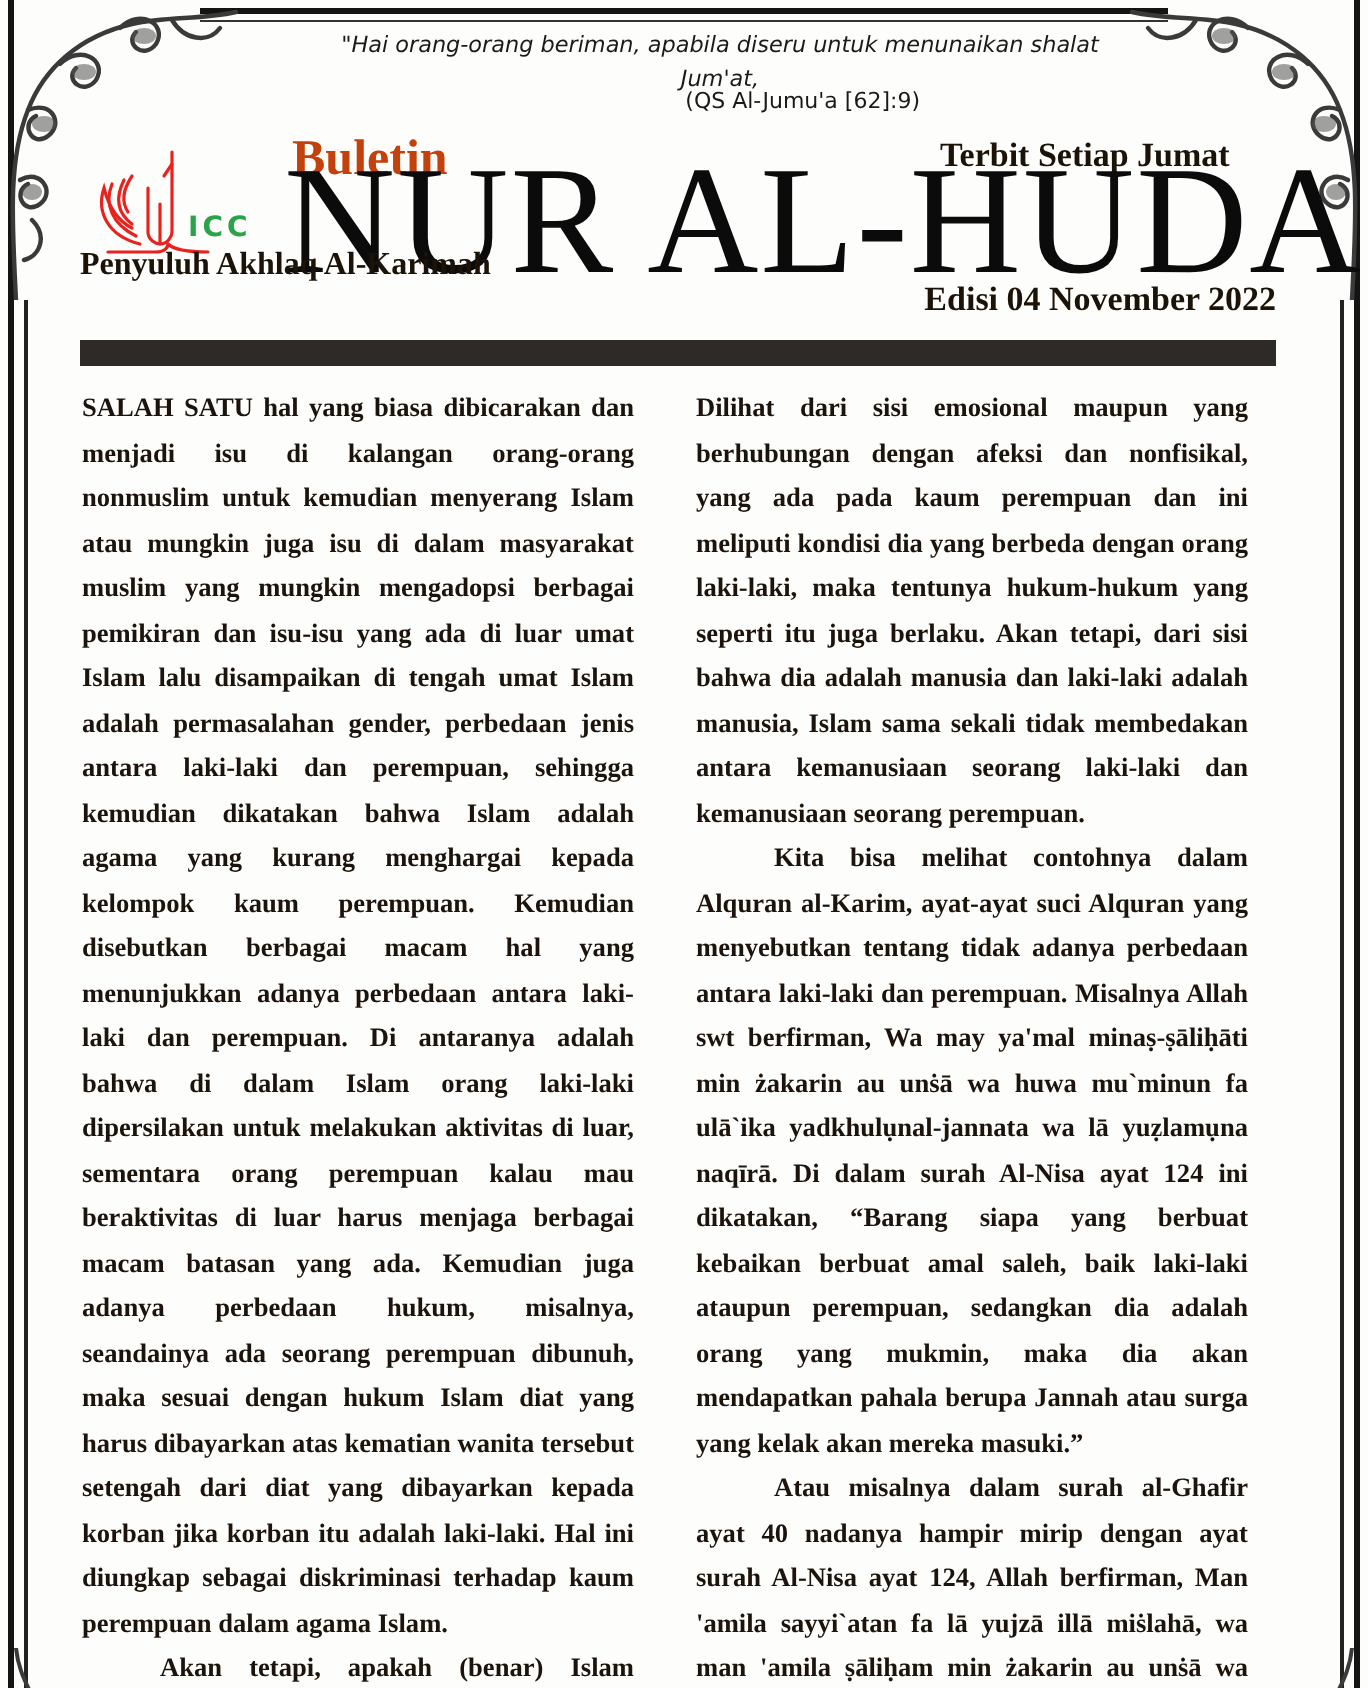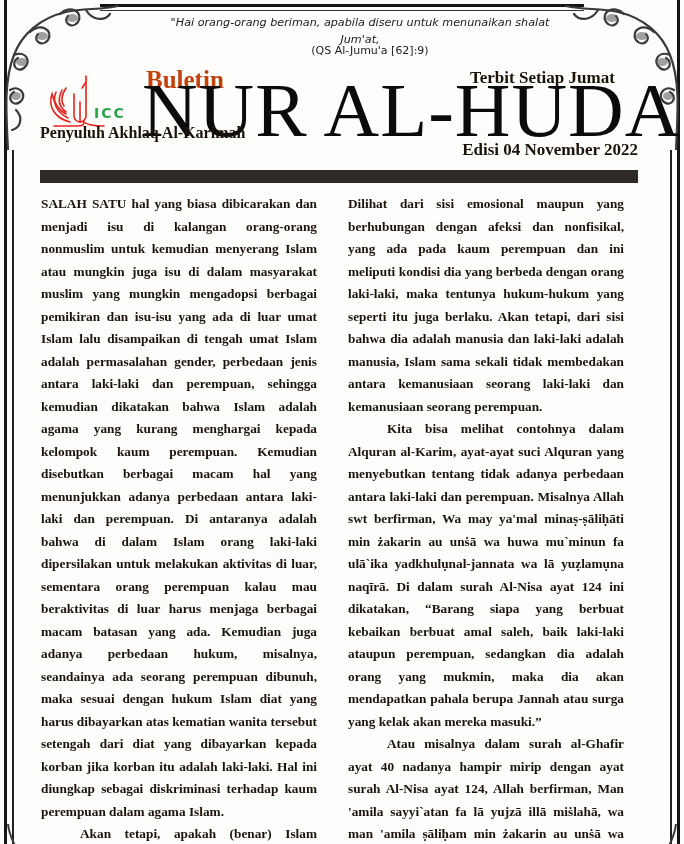--- a/index.html
+++ b/index.html
@@ -26,21 +26,21 @@
     .ornament.br { right: 0; bottom: -70px; width: 40px; height: 90px; transform: scaleX(-1); }
 
     
     .verse {
       position: absolute; left: 150px; width: 420px; top: 14px;
       font-family: "DejaVu Sans", sans-serif; font-style: italic;
       font-size: 11.2px; line-height: 17px; text-align: center; color: #1a1a1a;
     }
     .verse-ref {
       position: absolute; left: 280px; width: 180px; top: 44px;
-      font-family: "DejaVu Sans", sans-serif; font-size: 11px; text-align: center; color: #1a1a1a;
+      font-family: "DejaVu Sans", sans-serif; font-size: 11px; text-align: right; color: #1a1a1a;
     }
     .logo { position: absolute; left: 44px; top: 72px; width: 92px; height: 58px; }
     .buletin {
       position: absolute; left: 146px; top: 66px;
       font-family: "Liberation Serif", serif; font-weight: bold; font-size: 25px; color: #c2410c;
     }
     .terbit {
       position: absolute; left: 438px; top: 68px;
       font-family: "Liberation Serif", serif; font-weight: bold; font-size: 17px; color: #1b1308; margin-left: 32px;
     }

